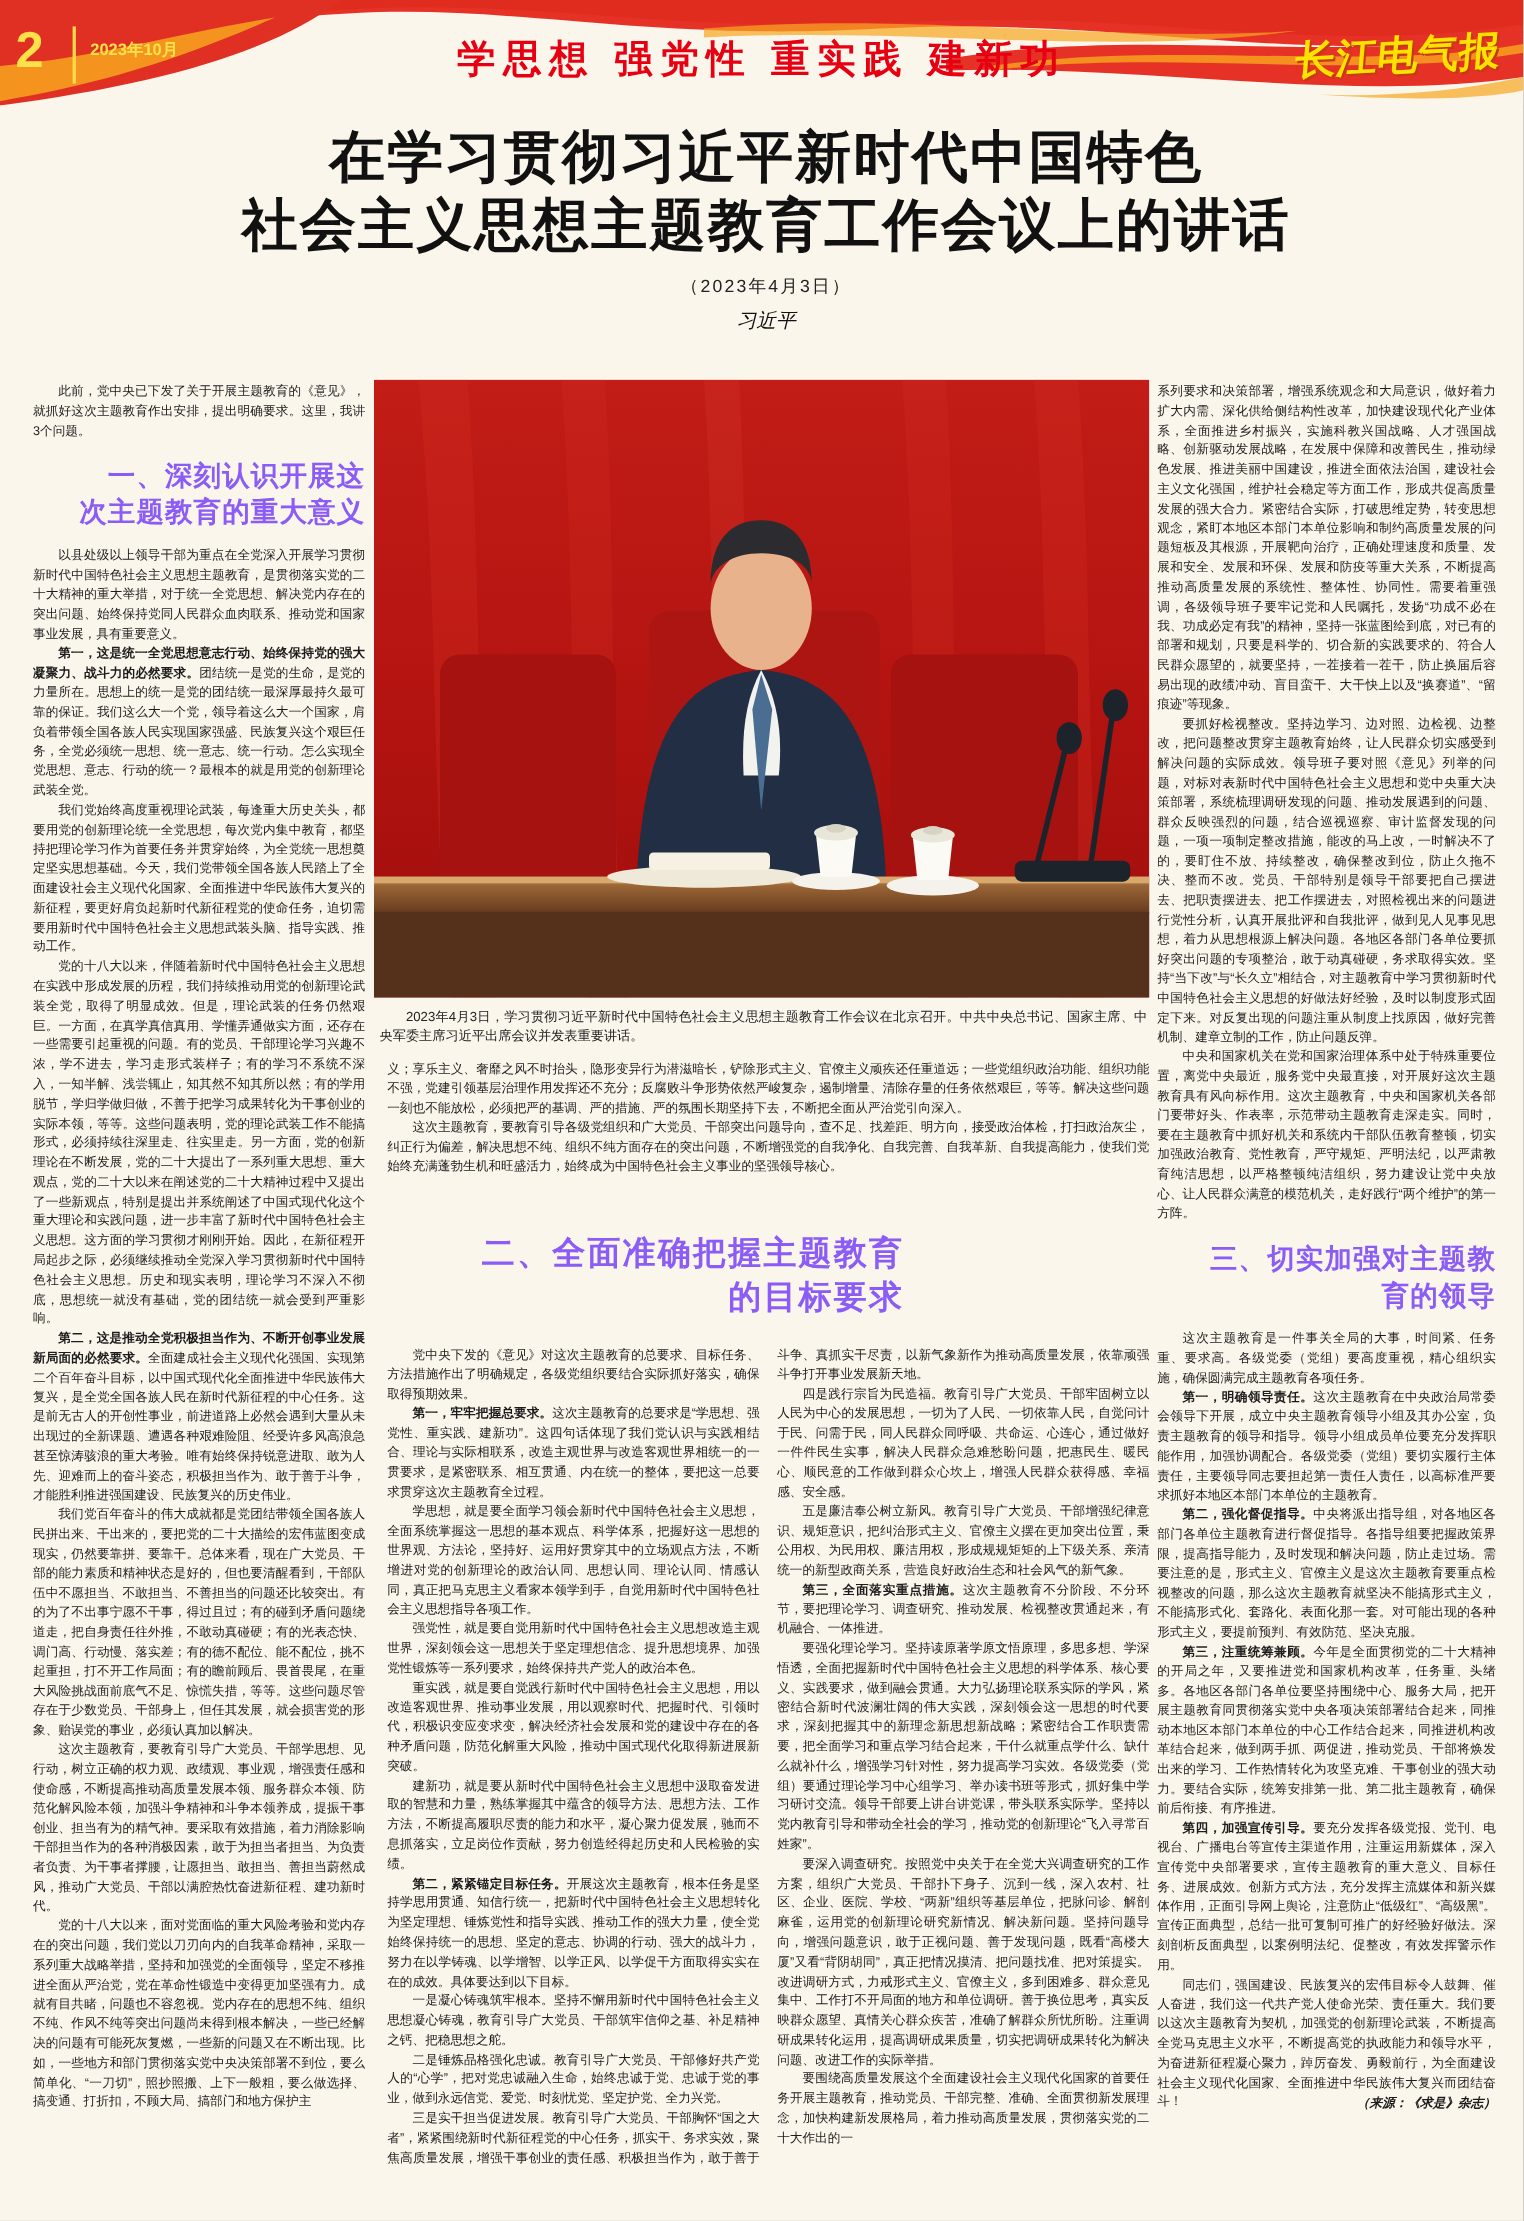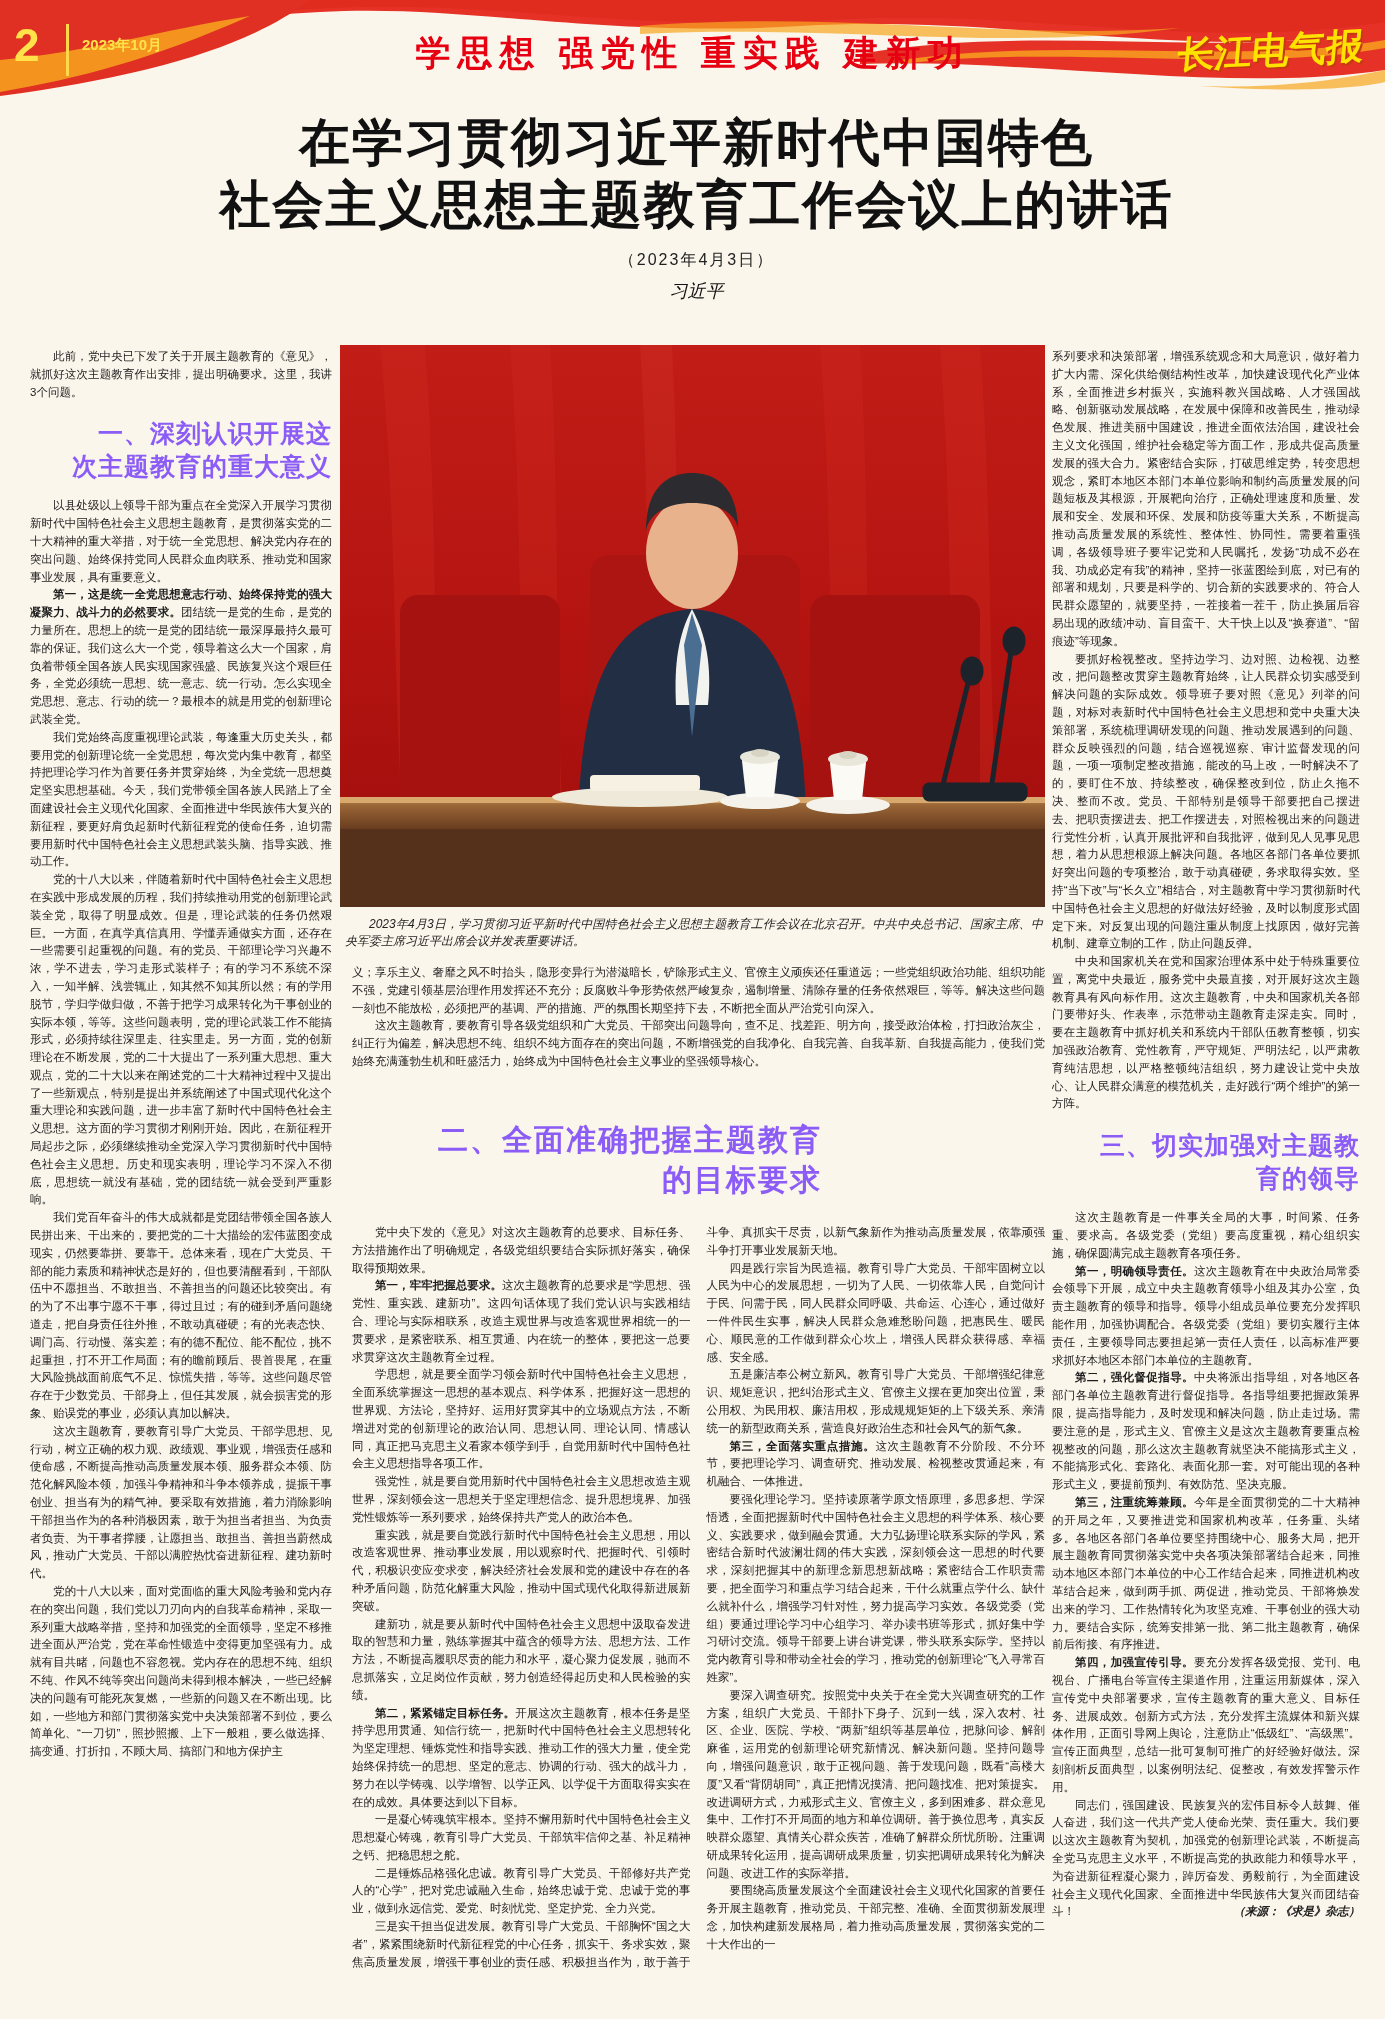--- a/index.html
+++ b/index.html
@@ -35,21 +35,21 @@
         margin:16px 0 14px 0; text-indent:1.8em; text-align:right; letter-spacing:1px;}
   .h2-span .section-heading{font-size:30px; margin:0; text-indent:2.2em; letter-spacing:2px;}
   .h2-span{position:absolute; left:352px; top:1104px; width:470px; height:112px;
         display:flex; align-items:center;}
   .twocol{column-count:2; column-gap:16px; column-fill:auto;}
   .source{float:right; font-family:"DejaVu Serif", serif; font-style:italic; font-weight:bold;}
 
   
   .photo{position:absolute; left:340px; top:345px; width:705px; height:562px; overflow:hidden;}
   .caption{position:absolute; left:345px; top:916px; width:698px;
-        font-size:12px; line-height:17px; text-indent:2em; text-align:justify; color:#222;font-style:italic;}
+        font-size:12px; line-height:17px; text-indent:2em; text-align:justify; color:#222;}
 </style>
 </head>
 <body>
 
 <div class="page">
 
   <div class="banner">
     <svg width="1385" height="96" viewBox="0 0 1385 96">
       <rect x="0" y="0" width="1385" height="96" fill="#fbf6ec"></rect>
       <path d="M0,0 H1385 V30 C1200,64 1020,14 800,26 C590,38 470,4 320,12 C190,18 90,44 0,34 Z" fill="#e63226"></path>
@@ -138,20 +138,21 @@
   </div>
   <div class="caption">2023年4月3日，学习贯彻习近平新时代中国特色社会主义思想主题教育工作会议在北京召开。中共中央总书记、国家主席、中央军委主席习近平出席会议并发表重要讲话。</div>
 
   <div class="colbox" id="col1" style="left:30px; top:348px; width:302px; height:1648px;">
       <p>此前，党中央已下发了关于开展主题教育的《意见》，就抓好这次主题教育作出安排，提出明确要求。这里，我讲3个问题。</p>
       <div class="section-heading">一、深刻认识开展这次主题教育的重大意义</div>
       <p>以县处级以上领导干部为重点在全党深入开展学习贯彻新时代中国特色社会主义思想主题教育，是贯彻落实党的二十大精神的重大举措，对于统一全党思想、解决党内存在的突出问题、始终保持党同人民群众血肉联系、推动党和国家事业发展，具有重要意义。</p>
       <p><b>第一，这是统一全党思想意志行动、始终保持党的强大凝聚力、战斗力的必然要求。</b>团结统一是党的生命，是党的力量所在。思想上的统一是党的团结统一最深厚最持久最可靠的保证。我们这么大一个党，领导着这么大一个国家，肩负着带领全国各族人民实现国家强盛、民族复兴这个艰巨任务，全党必须统一思想、统一意志、统一行动。怎么实现全党思想、意志、行动的统一？最根本的就是用党的创新理论武装全党。</p>
       <p>我们党始终高度重视理论武装，每逢重大历史关头，都要用党的创新理论统一全党思想，每次党内集中教育，都坚持把理论学习作为首要任务并贯穿始终，为全党统一思想奠定坚实思想基础。今天，我们党带领全国各族人民踏上了全面建设社会主义现代化国家、全面推进中华民族伟大复兴的新征程，要更好肩负起新时代新征程党的使命任务，迫切需要用新时代中国特色社会主义思想武装头脑、指导实践、推动工作。</p>
       <p>党的十八大以来，伴随着新时代中国特色社会主义思想在实践中形成发展的历程，我们持续推动用党的创新理论武装全党，取得了明显成效。但是，理论武装的任务仍然艰巨。一方面，在真学真信真用、学懂弄通做实方面，还存在一些需要引起重视的问题。有的党员、干部理论学习兴趣不浓，学不进去，学习走形式装样子；有的学习不系统不深入，一知半解、浅尝辄止，知其然不知其所以然；有的学用脱节，学归学做归做，不善于把学习成果转化为干事创业的实际本领，等等。这些问题表明，党的理论武装工作不能搞形式，必须持续往深里走、往实里走。另一方面，党的创新理论在不断发展，党的二十大提出了一系列重大思想、重大观点，党的二十大以来在阐述党的二十大精神过程中又提出了一些新观点，特别是提出并系统阐述了中国式现代化这个重大理论和实践问题，进一步丰富了新时代中国特色社会主义思想。这方面的学习贯彻才刚刚开始。因此，在新征程开局起步之际，必须继续推动全党深入学习贯彻新时代中国特色社会主义思想。历史和现实表明，理论学习不深入不彻底，思想统一就没有基础，党的团结统一就会受到严重影响。</p>
+      <p><b>第二，这是推动全党积极担当作为、不断开创事业发展新局面的必然要求。</b>全面建成社会主义现代化强国、实现第二个百年奋斗目标，以中国式现代化全面推进中华民族伟大复兴，是全党全国各族人民在新时代新征程的中心任务。这是前无古人的开创性事业，前进道路上必然会遇到大量从未出现过的全新课题、遭遇各种艰难险阻、经受许多风高浪急甚至惊涛骇浪的重大考验。唯有始终保持锐意进取、敢为人先、迎难而上的奋斗姿态，积极担当作为、敢于善于斗争，才能胜利推进强国建设、民族复兴的历史伟业。</p>
       <p>我们党百年奋斗的伟大成就都是党团结带领全国各族人民拼出来、干出来的，要把党的二十大描绘的宏伟蓝图变成现实，仍然要靠拼、要靠干。总体来看，现在广大党员、干部的能力素质和精神状态是好的，但也要清醒看到，干部队伍中不愿担当、不敢担当、不善担当的问题还比较突出。有的为了不出事宁愿不干事，得过且过；有的碰到矛盾问题绕道走，把自身责任往外推，不敢动真碰硬；有的光表态快、调门高、行动慢、落实差；有的德不配位、能不配位，挑不起重担，打不开工作局面；有的瞻前顾后、畏首畏尾，在重大风险挑战面前底气不足、惊慌失措，等等。这些问题尽管存在于少数党员、干部身上，但任其发展，就会损害党的形象、贻误党的事业，必须认真加以解决。</p>
       <p>这次主题教育，要教育引导广大党员、干部学思想、见行动，树立正确的权力观、政绩观、事业观，增强责任感和使命感，不断提高推动高质量发展本领、服务群众本领、防范化解风险本领，加强斗争精神和斗争本领养成，提振干事创业、担当有为的精气神。要采取有效措施，着力消除影响干部担当作为的各种消极因素，敢于为担当者担当、为负责者负责、为干事者撑腰，让愿担当、敢担当、善担当蔚然成风，推动广大党员、干部以满腔热忱奋进新征程、建功新时代。</p>
       <p>党的十八大以来，面对党面临的重大风险考验和党内存在的突出问题，我们党以刀刃向内的自我革命精神，采取一系列重大战略举措，坚持和加强党的全面领导，坚定不移推进全面从严治党，党在革命性锻造中变得更加坚强有力。成就有目共睹，问题也不容忽视。党内存在的思想不纯、组织不纯、作风不纯等突出问题尚未得到根本解决，一些已经解决的问题有可能死灰复燃，一些新的问题又在不断出现。比如，一些地方和部门贯彻落实党中央决策部署不到位，要么简单化、“一刀切”，照抄照搬、上下一般粗，要么做选择、搞变通、打折扣，不顾大局、搞部门和地方保护主</p>
     </div>
 
   <div class="colbox" id="up-top" style="left:352px; top:964px; width:693px; height:138px;">
       <p class="noindent">义；享乐主义、奢靡之风不时抬头，隐形变异行为潜滋暗长，铲除形式主义、官僚主义顽疾还任重道远；一些党组织政治功能、组织功能不强，党建引领基层治理作用发挥还不充分；反腐败斗争形势依然严峻复杂，遏制增量、清除存量的任务依然艰巨，等等。解决这些问题一刻也不能放松，必须把严的基调、严的措施、严的氛围长期坚持下去，不断把全面从严治党引向深入。</p>
       <p>这次主题教育，要教育引导各级党组织和广大党员、干部突出问题导向，查不足、找差距、明方向，接受政治体检，打扫政治灰尘，纠正行为偏差，解决思想不纯、组织不纯方面存在的突出问题，不断增强党的自我净化、自我完善、自我革新、自我提高能力，使我们党始终充满蓬勃生机和旺盛活力，始终成为中国特色社会主义事业的坚强领导核心。</p>
     </div>
 

